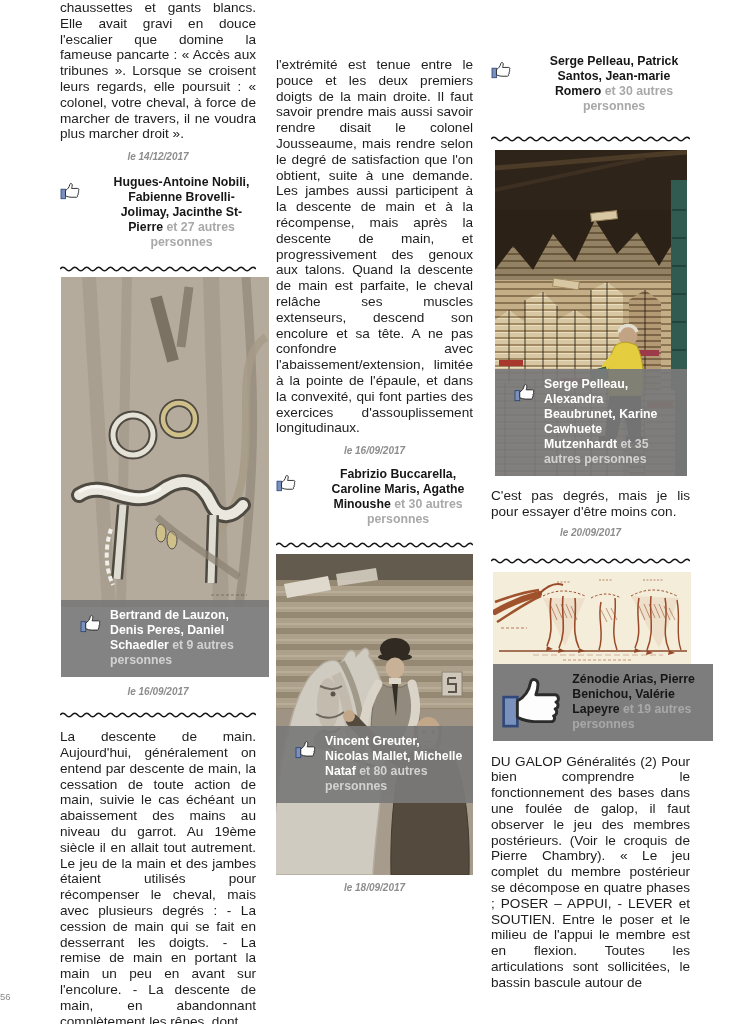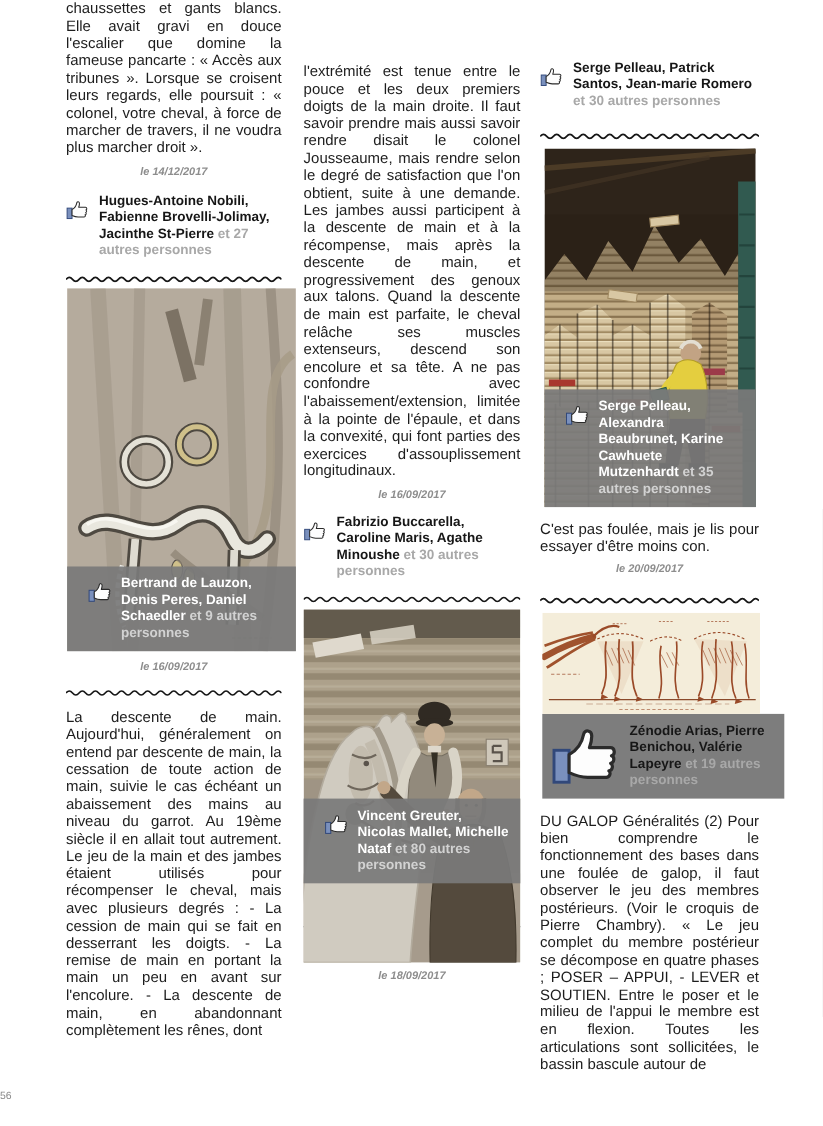--- a/index.html
+++ b/index.html
@@ -6,21 +6,21 @@
   .page{position:relative;width:748px;height:1024px;background:#ffffff;margin:0 auto;
         font-family:"Liberation Sans",sans-serif;color:#1c1c1c;overflow:hidden;}
   .col{position:absolute;top:0;}
   #col-left{left:60px;width:196px;}
   #col-mid{left:276px;width:197px;}
   #col-right{left:491px;width:199px;}
 
   .para{font-size:13.6px;line-height:15.8px;text-align:justify;color:#1d1d1d;}
   .date{font-size:10px;font-weight:bold;font-style:italic;color:#8d8d8d;text-align:center;}
 
-  .likes{display:flex;gap:9px;align-items:flex-start;}
+  .likes{display:flex;gap:26px;align-items:flex-start;text-align:center;}
   .likes .like-icon{flex:0 0 auto;width:21px;height:19px;margin-top:6px;}
   .likes-text{font-size:12.3px;line-height:15px;font-weight:bold;}
   .ln{color:#161616;}
   .lo{color:#a8a8a8;}
 
   .wavy{display:block;width:100%;height:7px;}
 
   .imgbox{position:relative;}
   .imgbox svg{display:block;}
   .cap{position:absolute;left:0;right:0;bottom:0;background:rgba(122,122,122,0.93);
@@ -58,21 +58,21 @@
       <svg class="like-icon" viewBox="0 0 24 22">
           <use href="#likeicon"></use>
         </svg>
       <div class="likes-text"><span class="ln">Hugues-Antoine Nobili, Fabienne Brovelli-Jolimay, Jacinthe St-Pierre</span> <span class="lo">et 27 autres personnes</span></div>
     </div>
 
     <svg class="wavy" style="margin-top:15px" viewBox="0 0 198 7" preserveAspectRatio="none">
         <use href="#wavepath"></use>
       </svg>
 
-    <div class="imgbox" style="margin-top:5px;margin-left:1px;width:208px;height:330px">
+    <div class="imgbox" style="margin-top:5px;margin-left:1px;width:208px;height:400px">
       <svg viewBox="0 0 208 330" width="208" height="330">
         <rect width="208" height="330" fill="#b5ab9d"></rect>
         <path d="M28 0 L48 330" stroke="#877d6e" stroke-width="14" opacity="0.25"></path>
         <path d="M66 0 L60 330" stroke="#8d8374" stroke-width="10" opacity="0.3"></path>
         <path d="M150 0 L160 330" stroke="#877d6e" stroke-width="16" opacity="0.28"></path>
         <path d="M185 0 C190 80 200 160 178 330" stroke="#7e7466" stroke-width="9" fill="none" opacity="0.45"></path>
         <path d="M205 60 C160 90 215 200 150 262" stroke="#a79b87" stroke-width="8" fill="none" opacity="0.85"></path>
         <path d="M95 20 L112 84" stroke="#6f6557" stroke-width="12" opacity="0.8"></path>
         <path d="M128 10 L120 70" stroke="#7a7061" stroke-width="9" opacity="0.7"></path>
         <circle cx="72" cy="158" r="20" fill="none" stroke="#4e4941" stroke-width="9"></circle>
@@ -253,21 +253,21 @@
         <rect x="96" y="62" width="26" height="8" fill="#d8c7a3" stroke="#a18a62" transform="rotate(-6 109 66)"></rect>
       </svg>
       <div class="cap">
         <svg class="like-icon" viewBox="0 0 24 22">
             <use href="#likeicon"></use>
           </svg>
         <div class="likes-text"><span class="ln">Serge Pelleau, Alexandra Beaubrunet, Karine Cawhuete Mutzenhardt</span> <span class="lo">et 35 autres personnes</span></div>
       </div>
     </div>
 
-    <div class="para" style="margin-top:12px">C'est pas foulée, mais je lis pour essayer d'être moins con.</div>
+    <div class="para" style="margin-top:12px">C'est pas degrés, mais je lis pour essayer d'être moins con.</div>
     <div class="date" style="margin-top:7px">le 20/09/2017</div>
 
     <svg class="wavy" style="margin-top:19px" viewBox="0 0 198 7" preserveAspectRatio="none">
         <use href="#wavepath"></use>
       </svg>
 
     <div class="imgbox" style="margin-top:8px;margin-left:2px;width:220px">
       <svg viewBox="0 0 198 92" width="198" height="92">
         <rect width="198" height="92" fill="#f4edda"></rect>
         <polygon points="50,26 92,26 72,74" fill="#c98d66" opacity="0.14"></polygon>

